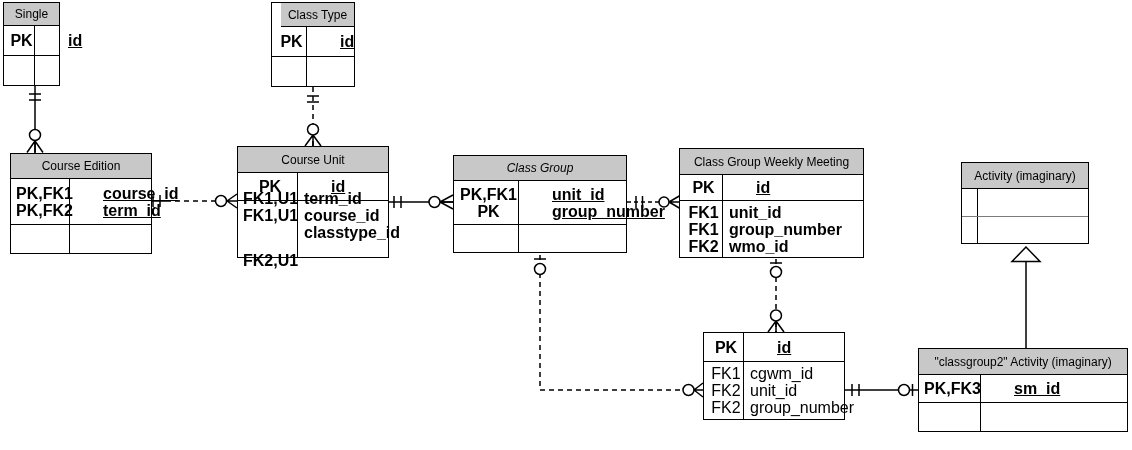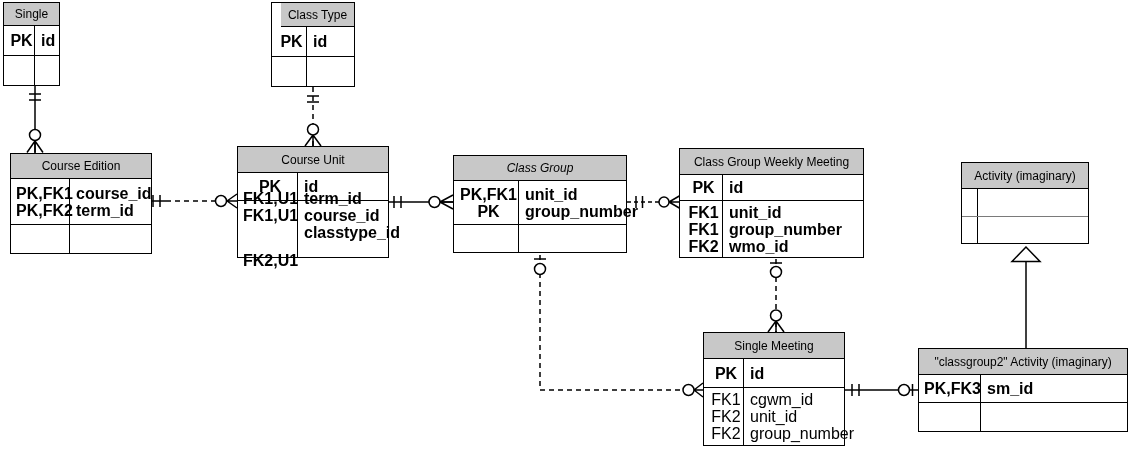--- a/index.html
+++ b/index.html
@@ -10,21 +10,21 @@
   .hdr{background:#c8c8c8;border-bottom:1.5px solid #000;font-size:12px;color:#000;
        display:flex;align-items:center;justify-content:center;white-space:nowrap;}
   .sec{position:relative;display:flex;flex-direction:column;justify-content:center;font-size:16px;color:#000;text-align:center;}
   .sec + .sec{border-top:1.5px solid #000;}
   .sec.graytop{border-top:1.5px solid #7a7a7a;}
   .vline{position:absolute;top:0;bottom:0;width:0;border-right:1.4px solid #000;}
   .row{display:flex;line-height:17px;white-space:nowrap;}
   .kf{flex:0 0 auto;padding-left:5px;box-sizing:border-box;}
   .vf{padding-left:7px;}
   .b{font-weight:bold;}
-  .u{}
+  .u{text-decoration:underline;margin-left:27px;}
 </style>
 </head>
 <body>
 
 <div class="canvas">
 
   <svg class="rels" width="1132" height="450" viewBox="0 0 1132 450" fill="none" stroke="#000" stroke-width="1.5">
 
     <g>
       <path d="M35,86 V153"></path>
@@ -243,21 +243,20 @@
     <div class="hdr" style="height:25px;">Activity (imaginary)</div>
     <div class="sec" style="height:27px;">
         <i class="vline" style="left:15px;"></i>
       </div>
     <div class="sec graytop" style="height:26px;">
         <i class="vline" style="left:15px;"></i>
       </div>
   </div>
 
   <div class="tbl" style="left:703px;top:332px;width:142px;">
-    <div class="hdr" style="height:25px;">Single Meeting</div>
     <div class="sec" style="height:28px;">
         <i class="vline" style="left:39px;"></i>
       <div class="row">
         <span class="kf b" style="width:39px;">PK</span>
         <span class="vf b u">id</span>
       </div>
     </div>
     <div class="sec" style="height:57px;">
         <i class="vline" style="left:39px;"></i>
       <div class="row">

